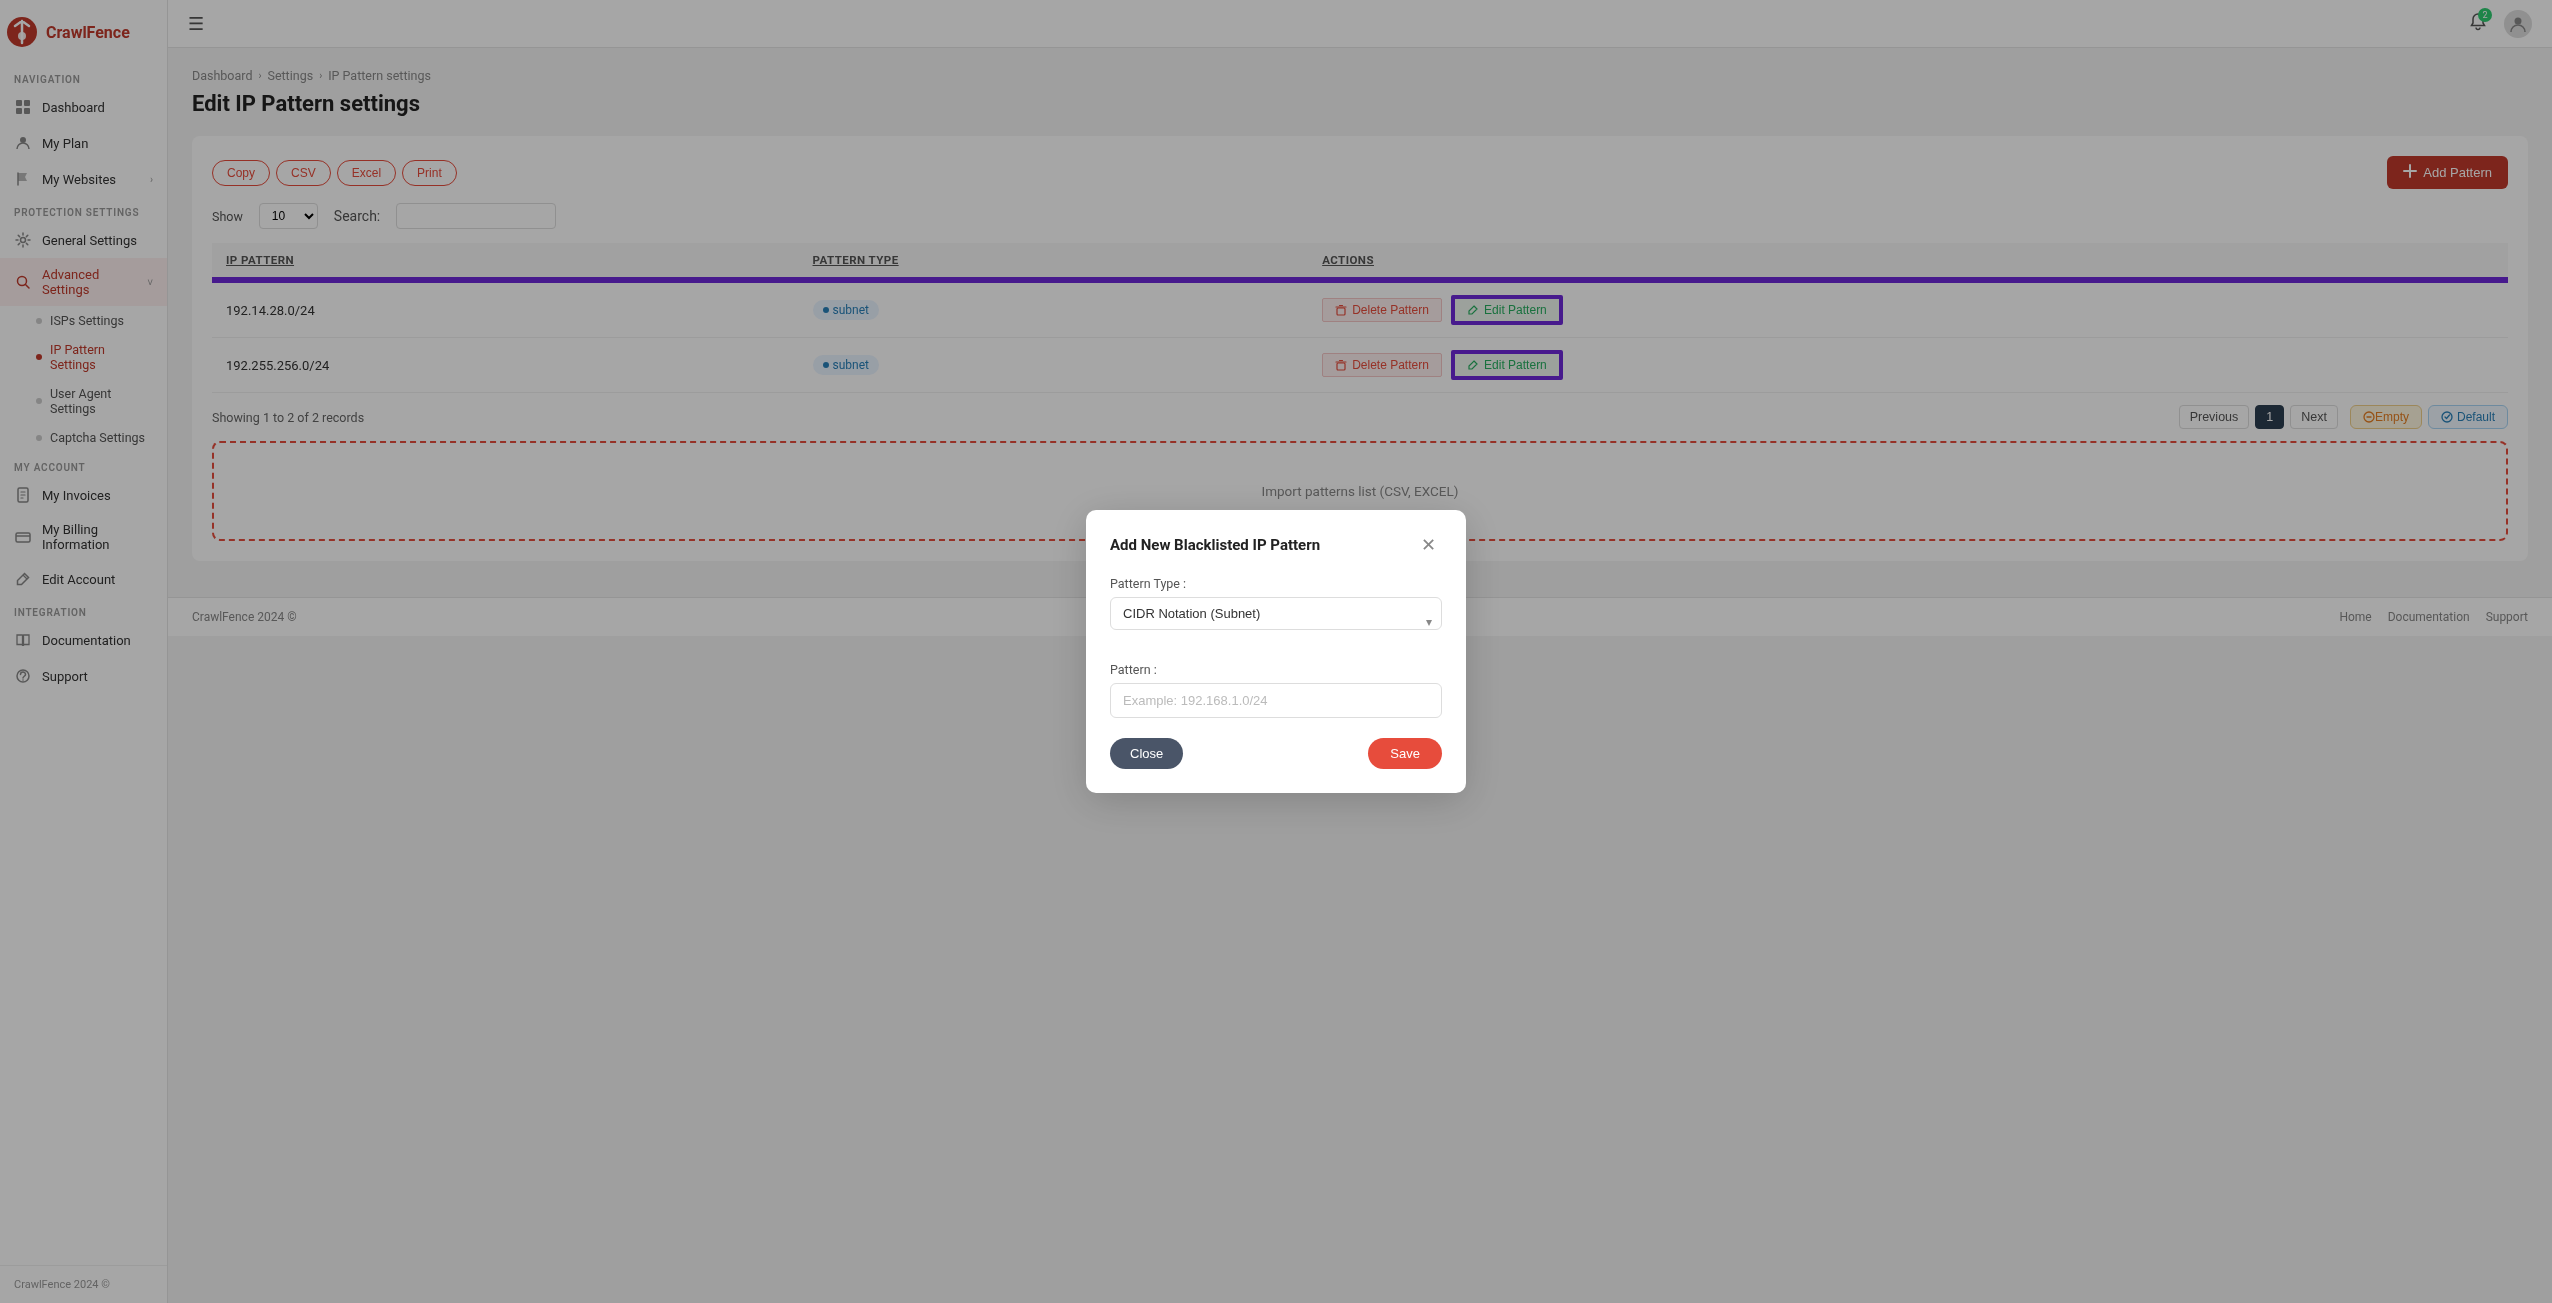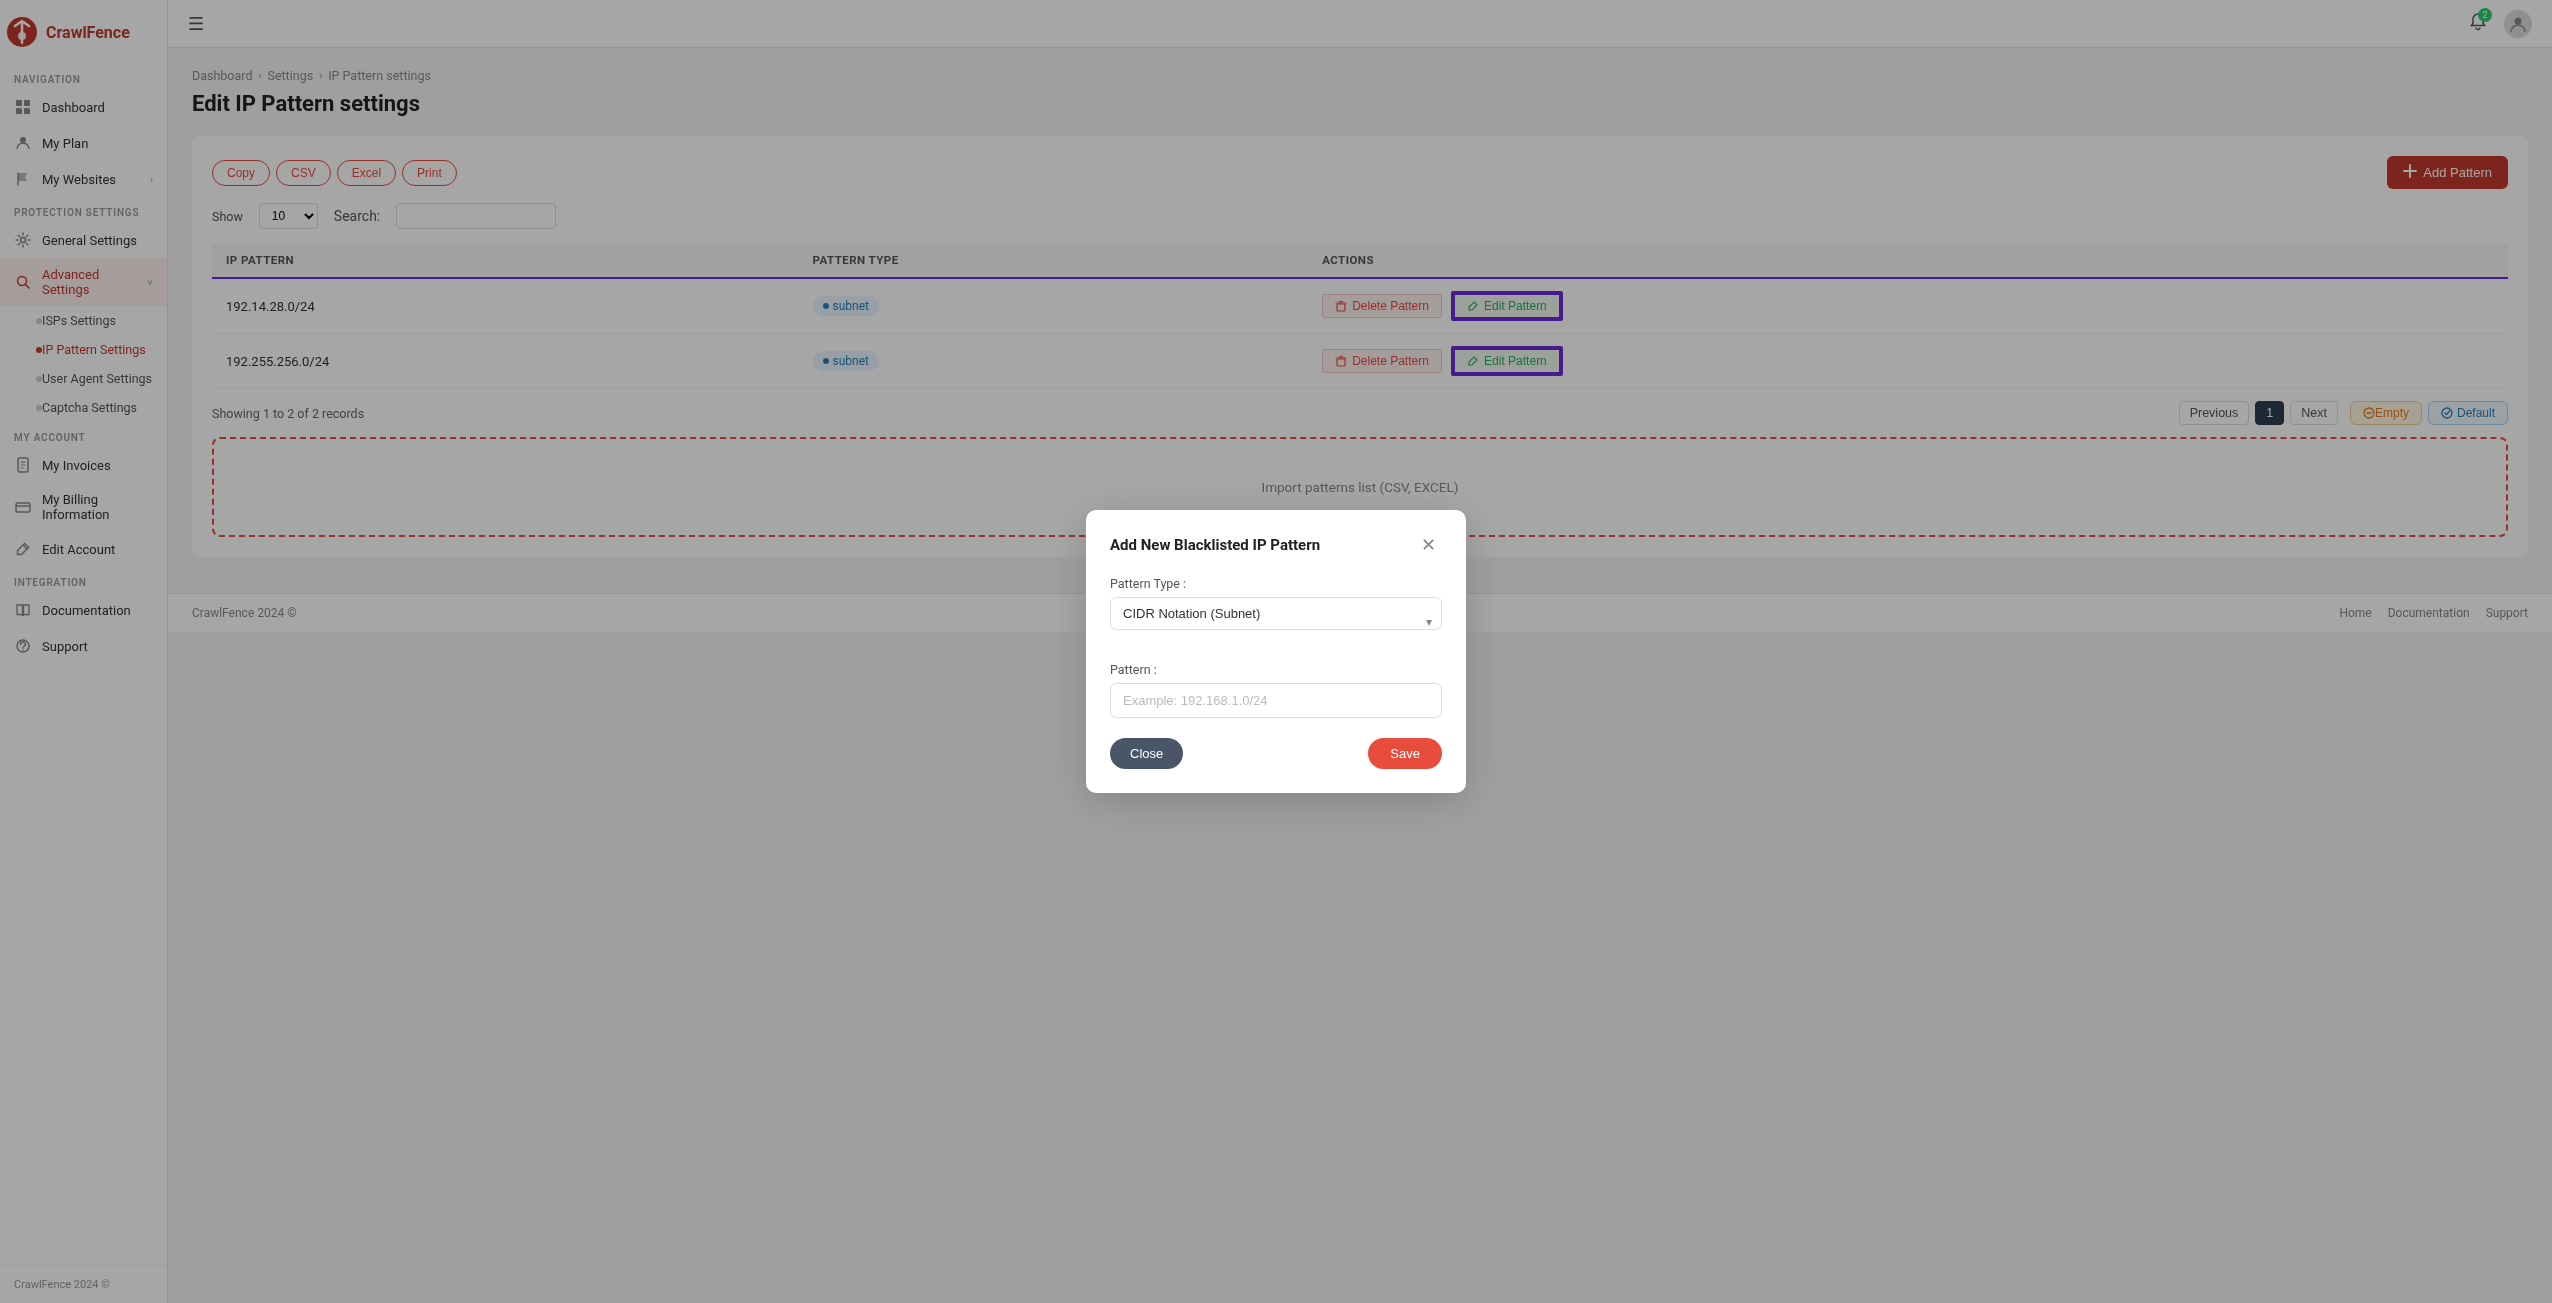--- a/index.html
+++ b/index.html
@@ -65,20 +65,21 @@
       font-size: 10px;
       color: #999;
     }
     .sidebar-sub-item {
       display: flex;
       align-items: center;
       padding: 7px 14px 7px 36px;
       font-size: 12.5px;
       color: #555;
       cursor: pointer;
+      gap: 8px;
     }
     .sidebar-sub-item.active { color: #c0392b; }
     .sidebar-sub-dot {
       width: 6px;
       height: 6px;
       border-radius: 50%;
       background: #ccc;
       flex-shrink: 0;
     }
     .sidebar-sub-item.active .sidebar-sub-dot { background: #c0392b; }
@@ -269,22 +270,23 @@
     .data-table thead tr {
       background: #f8f8f8;
     }
     .data-table th {
       text-align: left;
       padding: 10px 14px;
       font-size: 11.5px;
       font-weight: 700;
       color: #555;
       letter-spacing: 0.04em;
-      border-bottom: 2px solid #6d28d9;
+      border-bottom: 6px solid #6d28d9;
       text-transform: uppercase;
+      text-decoration: underline;
     }
     .data-table td {
       padding: 12px 14px;
       color: #333;
       border-bottom: 1px solid #f0f0f0;
     }
 
     .subnet-badge {
       display: inline-flex;
       align-items: center;

